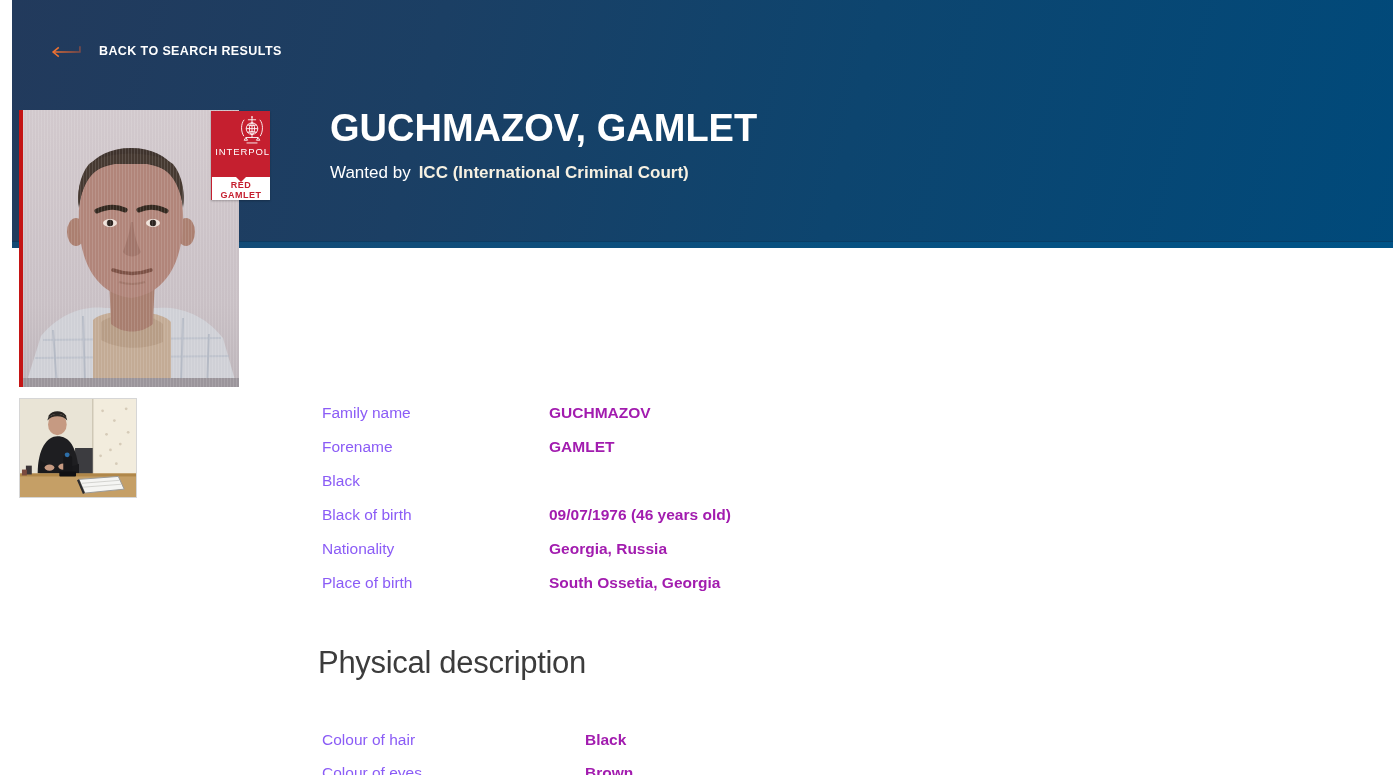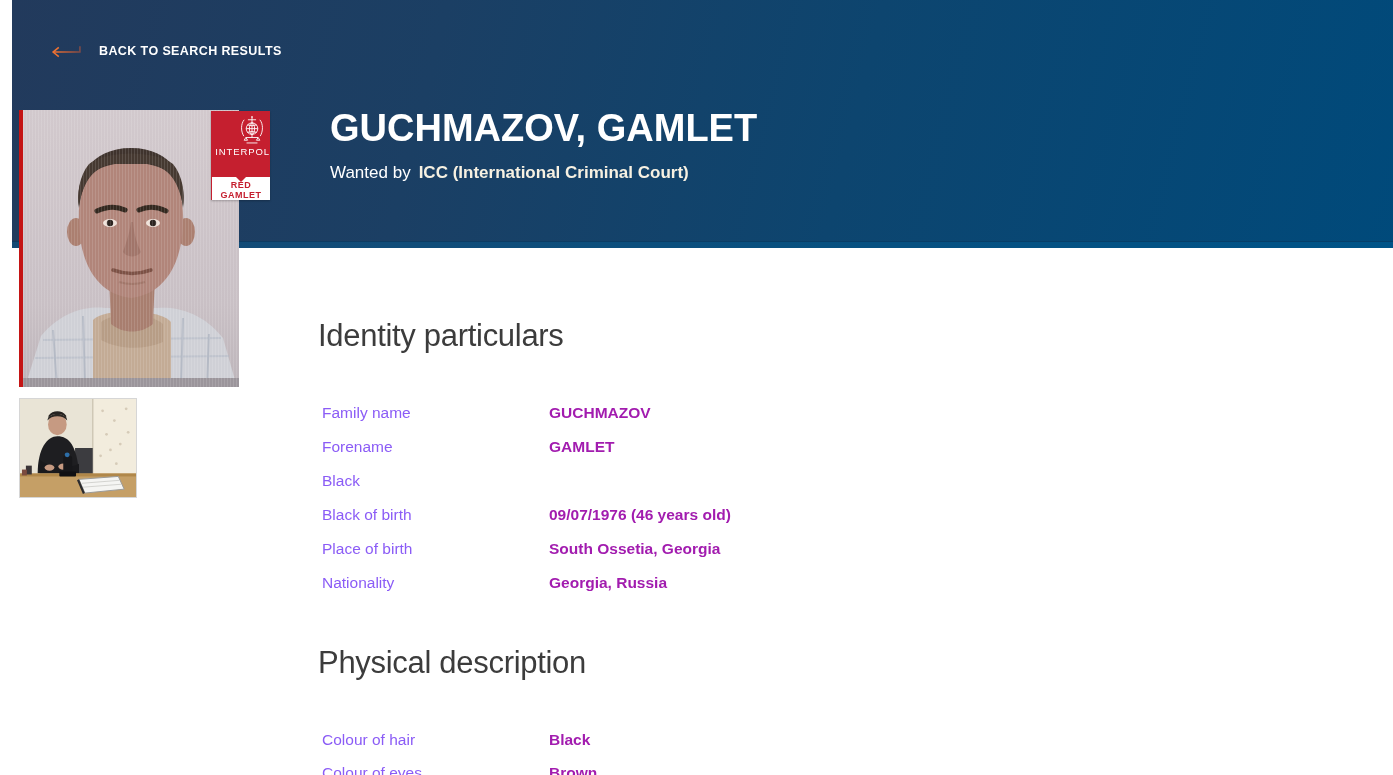--- a/index.html
+++ b/index.html
@@ -88,21 +88,21 @@
     position: absolute; left: 318px;
     font-size: 31px; font-weight: 300; color: #3c3c3c; letter-spacing: -0.3px;
   }
   #heading-identity { top: 318px; }
   #heading-physical { top: 645px; }
 
   .rows { position: absolute; left: 322px; width: 640px; }
   #rows-identity { top: 396px; }
   #rows-physical { top: 723px; }
   .row { display: grid; grid-template-columns: 227px 1fr; align-items: center; height: 34px; }
-  #rows-physical .row { height: 33px; }
+  #rows-physical .row { height: 33px; gap: 36px; }
   .field-label { font-size: 15.5px; color: #8b5cf6; font-weight: 400; }
   .field-value { font-size: 15.5px; color: #a21caf; font-weight: 700; }
 </style>
 </head>
 <body>
 
 <div class="screen">
 
   <div class="hero">
     <a class="back">
@@ -239,45 +239,44 @@
 
       <rect x="44" y="58" width="9" height="18" rx="2" fill="#17171a"></rect>
       <rect x="40" y="74" width="17" height="5" rx="1" fill="#101013"></rect>
       <circle cx="48" cy="57" r="2.5" fill="#2d6ea8"></circle>
 
       <rect x="6" y="68" width="6" height="9" fill="#3a3436"></rect>
       <rect x="2" y="72" width="5" height="6" fill="#7b4a3e"></rect>
     </svg>
   </div>
 
-  <h2 class="section-heading" id="heading-identity">Identity particulars</h2>
   <div class="rows" id="rows-identity">
     <div class="row">
       <span class="field-label">Family name</span>
       <span class="field-value">GUCHMAZOV</span>
     </div>
     <div class="row">
       <span class="field-label">Forename</span>
       <span class="field-value">GAMLET</span>
     </div>
     <div class="row">
       <span class="field-label">Black</span>
     </div>
     <div class="row">
       <span class="field-label">Black of birth</span>
       <span class="field-value">09/07/1976 (46 years old)</span>
     </div>
     <div class="row">
+      <span class="field-label">Nationality</span>
+      <span class="field-value">Georgia, Russia</span>
+    </div>
+    <div class="row">
       <span class="field-label">Place of birth</span>
       <span class="field-value">South Ossetia, Georgia</span>
     </div>
-    <div class="row">
-      <span class="field-label">Nationality</span>
-      <span class="field-value">Georgia, Russia</span>
-    </div>
   </div>
 
   <h2 class="section-heading" id="heading-physical">Physical description</h2>
   <div class="rows" id="rows-physical">
     <div class="row">
       <span class="field-label">Colour of hair</span>
       <span class="field-value">Black</span>
     </div>
     <div class="row">
       <span class="field-label">Colour of eyes</span>

